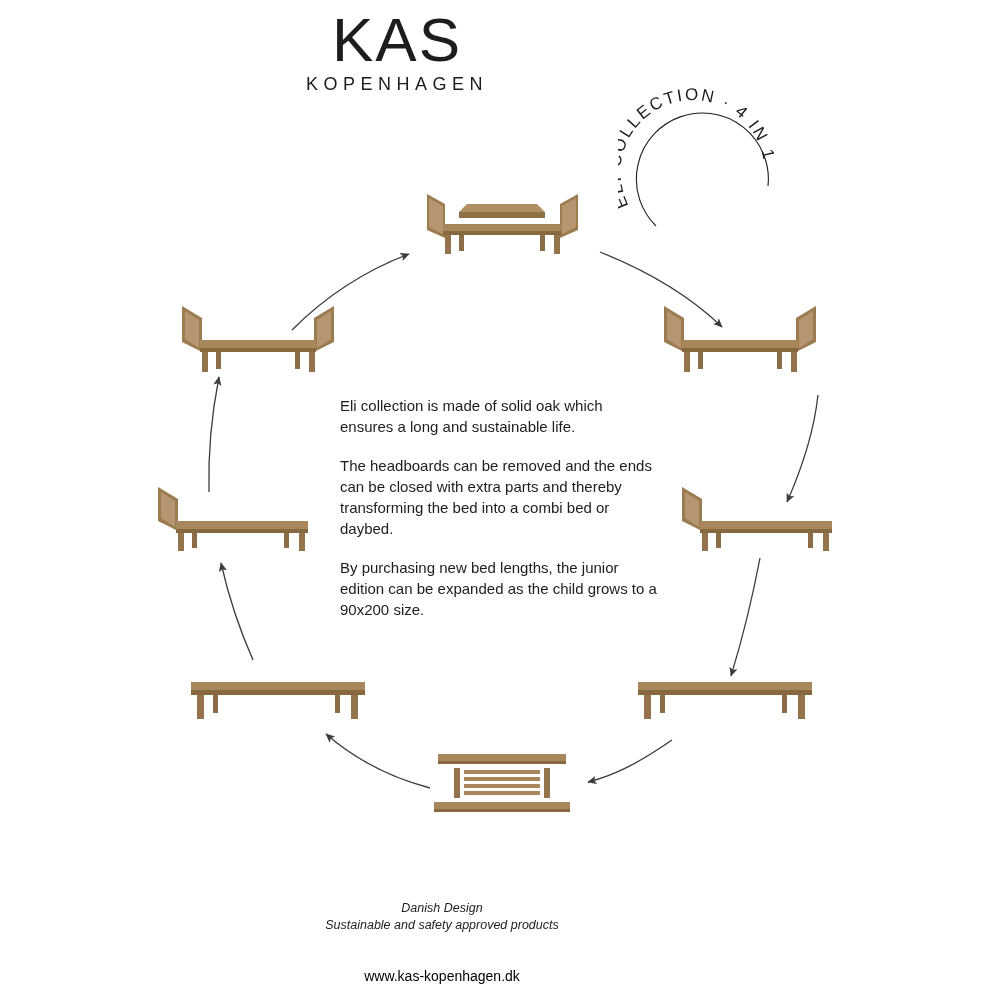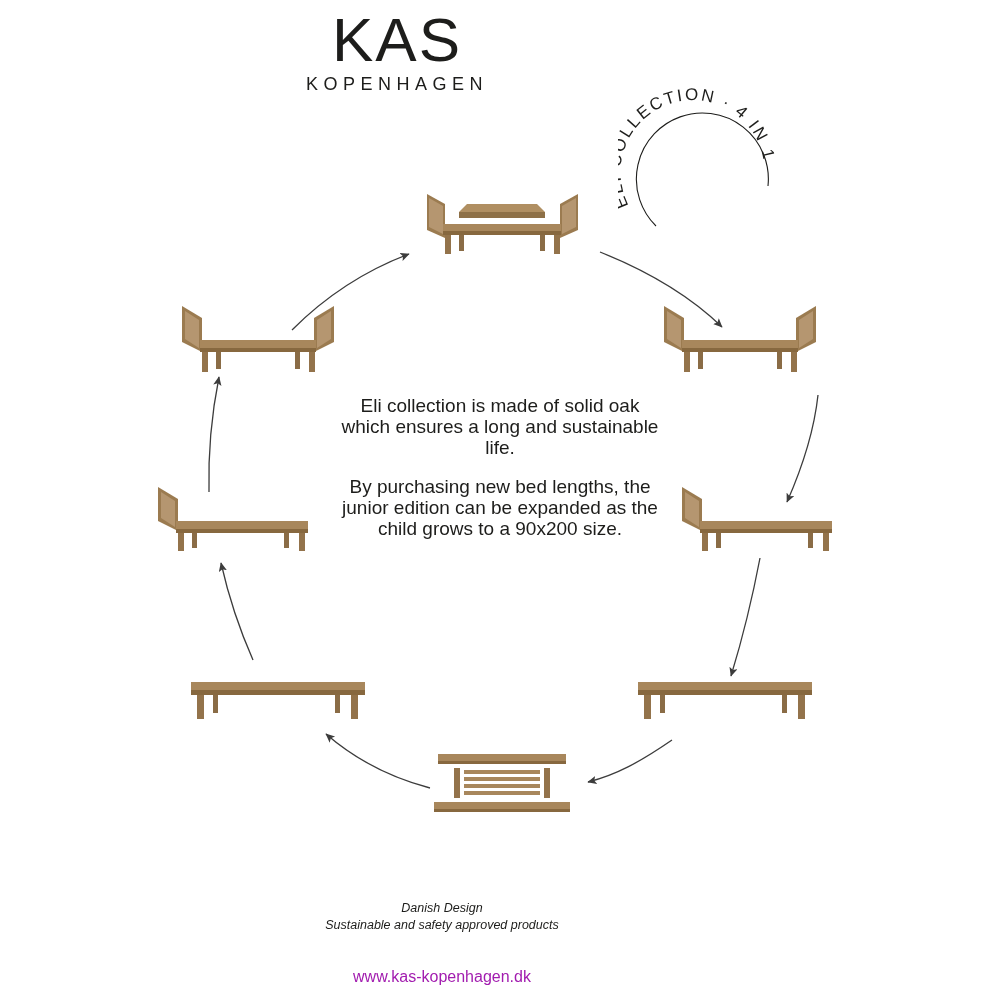--- a/index.html
+++ b/index.html
@@ -55,22 +55,22 @@
     letter-spacing: 2.2px;
     fill: #1d1d1b;
   }
 
   
   #copy {
     position: absolute;
     left: 340px;
     top: 395px;
     width: 320px;
-    text-align: center;
-    font-size: 19px;
+    text-align: left;
+    font-size: 15px;
     line-height: 21px;
     color: #1d1d1b;
   }
   #copy p { margin: 0 0 18px 0; }
   #copy p:last-child { margin-bottom: 16px; }
 
   
   #footer {
     position: absolute;
     left: 0;
@@ -79,22 +79,22 @@
     text-align: center;
   }
   .footer-it {
     font-style: italic;
     font-size: 12.5px;
     line-height: 17px;
     color: #1d1d1b;
   }
   #site {
     margin-top: 34px;
-    font-size: 16px;
-    color: #a21caf;
+    font-size: 14px;
+    color: #000000;
   }
 
   
   .fig {
     position: absolute;
   }
   .fig svg { display: block; overflow: visible; }
 
   
   #arrows {
@@ -257,20 +257,21 @@
     <path d="M760,558 C752,600 742,640 731,676"></path>
     <path d="M672,740 C640,762 616,775 588,782"></path>
     <path d="M430,788 C392,778 356,760 326,734"></path>
     <path d="M253,660 C238,626 228,594 221,563"></path>
     <path d="M209,492 C208,452 212,412 219,377"></path>
   </g>
 </svg>
 
 <div id="copy">
   <p>Eli collection is made of solid oak which ensures a long and sustainable life.</p>
+  <p>The headboards can be removed and the ends can be closed with extra parts and thereby transforming the bed into a combi bed or daybed.</p>
   <p>By purchasing new bed lengths, the junior edition can be expanded as the child grows to a 90x200 size.</p>
 </div>
 
 <div id="footer">
   <div class="footer-it">Danish Design</div>
   <div class="footer-it">Sustainable and safety approved products</div>
   <div id="site">www.kas-kopenhagen.dk</div>
 </div>
 
 </body></html>

